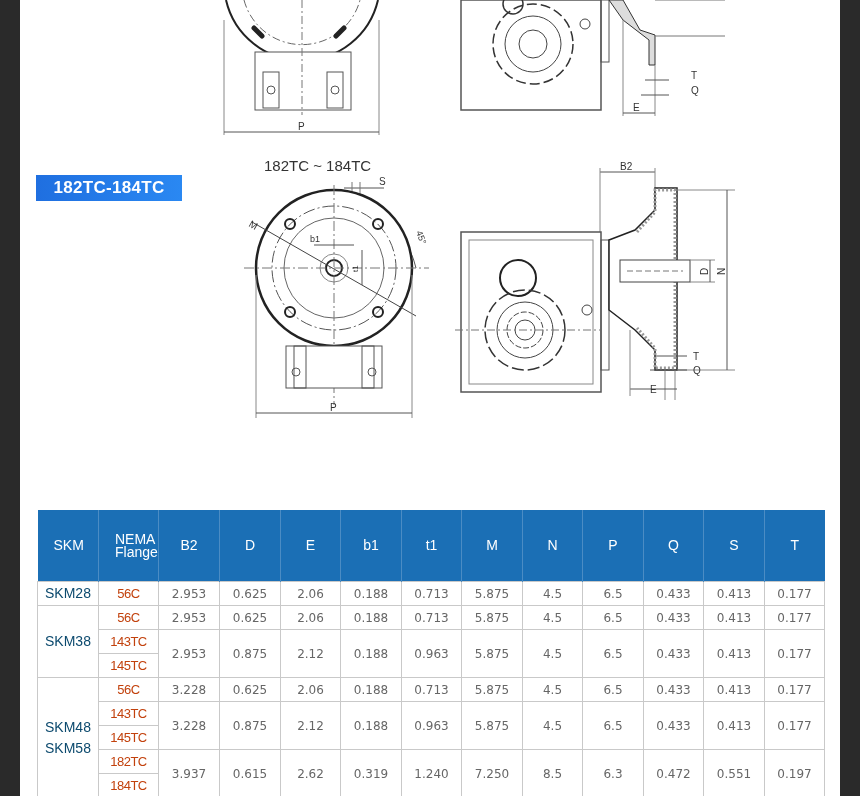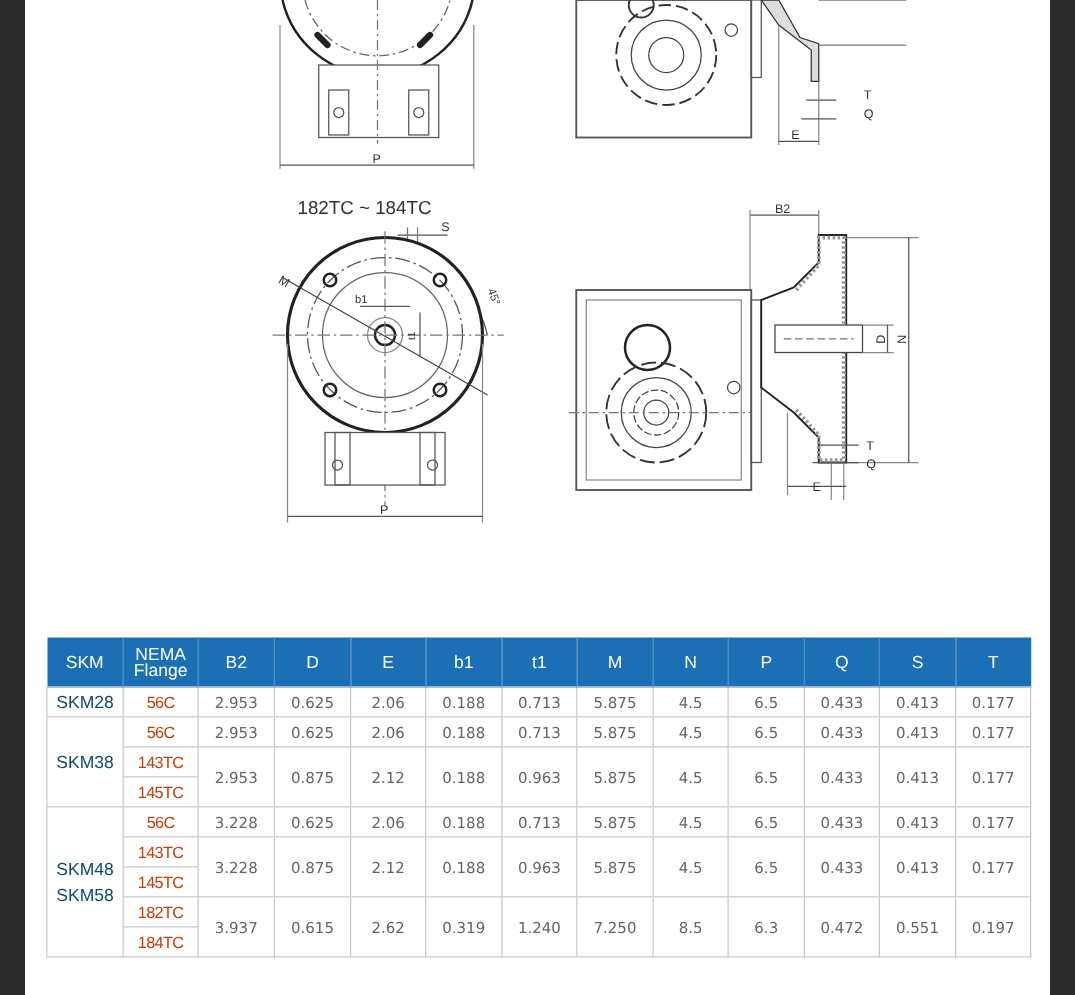--- a/index.html
+++ b/index.html
@@ -25,21 +25,21 @@
   .svg-text { font-family: "Liberation Sans", sans-serif; fill: #333; }
 
   table.spec {
     position: absolute; left: 17px; top: 510px; width: 787px;
     border-collapse: collapse; table-layout: fixed;
     font-size: 13px; color: #555;
   }
   table.spec th {
     background: #1b6fb5; color: #fff; font-weight: normal;
     height: 39px; font-size: 14px; border-right: 1px solid #4b8cc4;
-    padding: 0; line-height: 13px;
+    padding: 16px; line-height: 13px;
   }
   table.spec th:last-child { border-right: none; }
   table.spec td {
     border: 1px solid #c9c9c9; text-align: center; height: 23px; padding: 0;
     font-family: "DejaVu Sans", sans-serif; font-size: 12px; color: #666;
   }
   table.spec td.model { color: #0c4a6e; font-family: "Liberation Sans", sans-serif; font-size: 14px; line-height: 21px; }
   table.spec td.flange { font-family: "Liberation Sans", sans-serif; font-size: 13px; color: #c2410c; letter-spacing: -0.5px; }
 </style>
 </head>
@@ -81,22 +81,23 @@
       <line x1="200" y1="65" x2="200" y2="116" stroke="#888"></line>
       <line x1="190" y1="80" x2="214" y2="80" stroke="#555"></line>
       <line x1="186" y1="95" x2="214" y2="95" stroke="#555"></line>
       <line x1="168" y1="113" x2="200" y2="113" stroke="#555"></line>
       <text class="svg-text" x="236" y="79" font-size="10">T</text>
       <text class="svg-text" x="236" y="94" font-size="10">Q</text>
       <text class="svg-text" x="178" y="111" font-size="10">E</text>
     </svg>
   </div>
 
-
-  <div class="drawing" style="left:168px;top:150px;">
+  <div class="badge">182TC-184TC</div>
+
+  <div class="drawing" style="left:194px;top:150px;">
     <svg width="240" height="270" viewBox="0 0 240 270">
       <text class="svg-text" x="50" y="21" font-size="15">182TC ~ 184TC</text>
 
       <line x1="130" y1="38" x2="170" y2="38" stroke="#555"></line>
       <line x1="138" y1="32" x2="138" y2="80" stroke="#777"></line>
       <line x1="146" y1="32" x2="146" y2="80" stroke="#777"></line>
       <text class="svg-text" x="165" y="35" font-size="10">S</text>
 
       <path d="M158 60 A90 90 0 0 1 202 118" fill="none" stroke="#555"></path>
       <text class="svg-text" x="202" y="82" font-size="9" transform="rotate(70 202 82)">45°</text>

